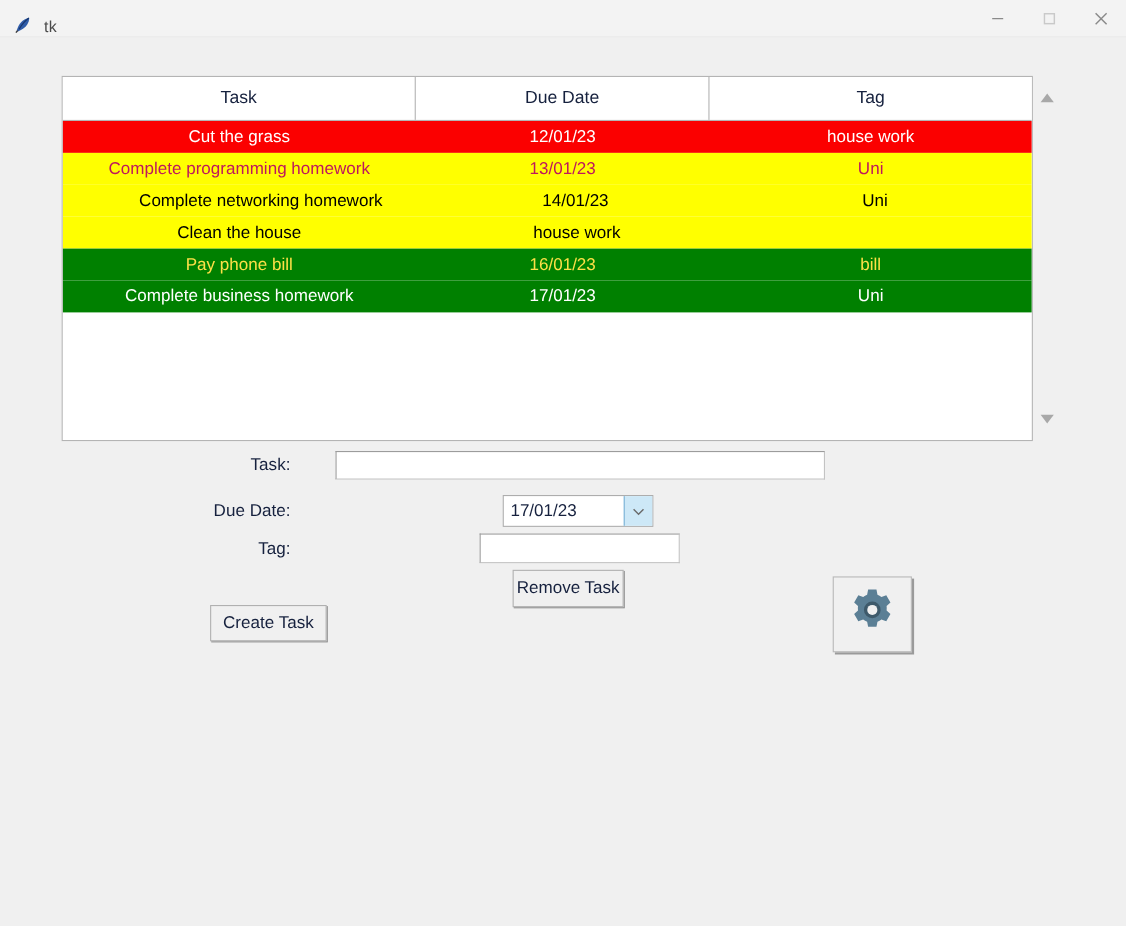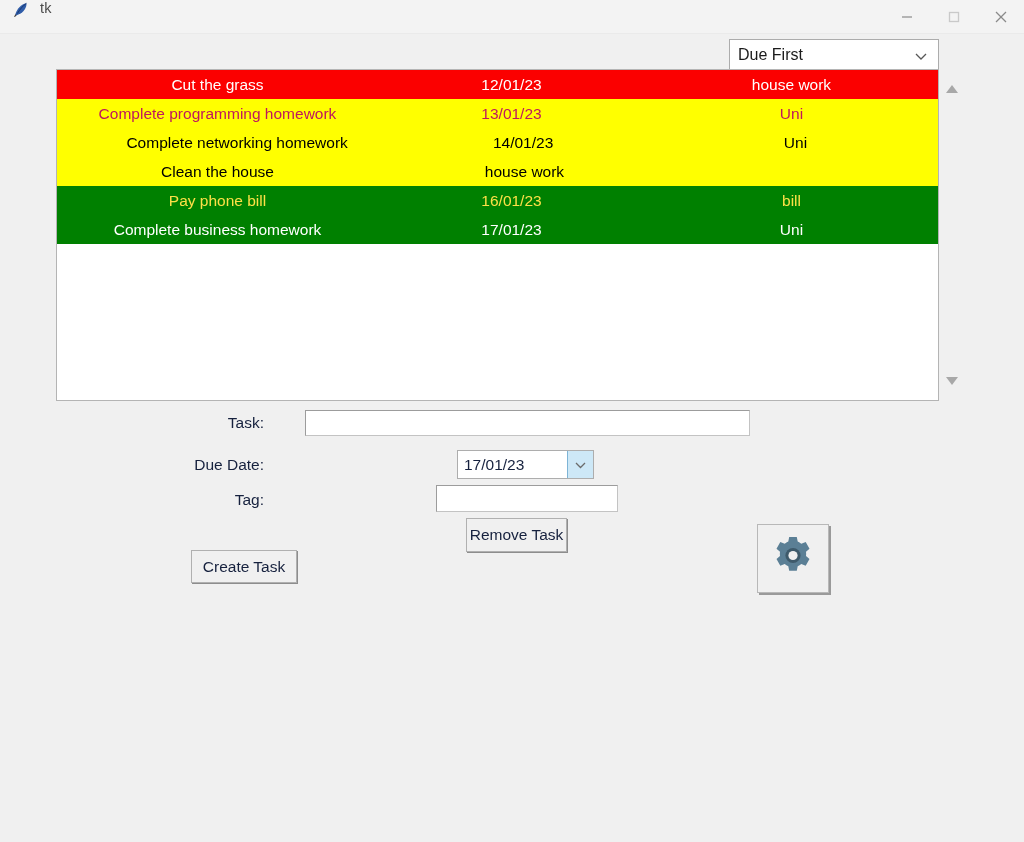--- a/index.html
+++ b/index.html
@@ -8,21 +8,21 @@
     font-family: "Liberation Sans", sans-serif;
     background: #f0f0f0;
     overflow: hidden;
   }
   #app { position: relative; width: 1024px; height: 842px; background: #f0f0f0; }
 
   
   .titlebar {
     position: absolute; left: 0; top: 0; width: 1024px; height: 33px;
     background: #f3f3f3;
-    display: flex; align-items: flex-start;
+    display: flex; align-items: flex-end;
   }
   .titlebar-icon {
     margin-left: 11px; width: 20px; height: 20px;
     display: flex; align-items: center; justify-content: center;
   }
   .titlebar-title {
     margin-left: 9px; font-size: 14.5px; color: #4a4a4a;
     letter-spacing: .2px;
   }
   .winbtns { position: absolute; right: 0; top: 0; height: 33px; display: flex; }
@@ -160,30 +160,27 @@
       <div class="winbtn">
         <svg width="24" height="24" viewBox="0 0 24 24">
           <line x1="7" y1="7" x2="17" y2="17" stroke="#8a8a8a" stroke-width="1.3"></line>
           <line x1="17" y1="7" x2="7" y2="17" stroke="#8a8a8a" stroke-width="1.3"></line>
         </svg>
       </div>
     </div>
   </div>
   <div class="titlebar-sep"></div>
 
-  <div class="sort-combo">
-    <span class="sort-combo-text">Due First</span>
-    <span class="sort-combo-arrow">
-      <svg width="14" height="14" viewBox="0 0 14 14">
-        <polyline points="2,5 7,10 12,5" fill="none" stroke="#585858" stroke-width="1.3"></polyline>
-      </svg>
-    </span>
-  </div>
 
   <div class="table-wrap">
+    <div class="trow thead">
+      <div class="tcell c-task">Task</div>
+      <div class="tcell c-date">Due Date</div>
+      <div class="tcell c-tag">Tag</div>
+    </div>
     <div id="table-body">
         <div class="trow" style="background: rgb(251, 0, 0); color: rgb(255, 255, 255);">
           <div class="tcell c-task">Cut the grass</div>
           <div class="tcell c-date">12/01/23</div>
           <div class="tcell c-tag">house work</div>
         </div>
         <div class="trow" style="background: rgb(255, 255, 0); color: #be185d;">
           <div class="tcell c-task">Complete programming homework</div>
           <div class="tcell c-date">13/01/23</div>
           <div class="tcell c-tag">Uni</div>

